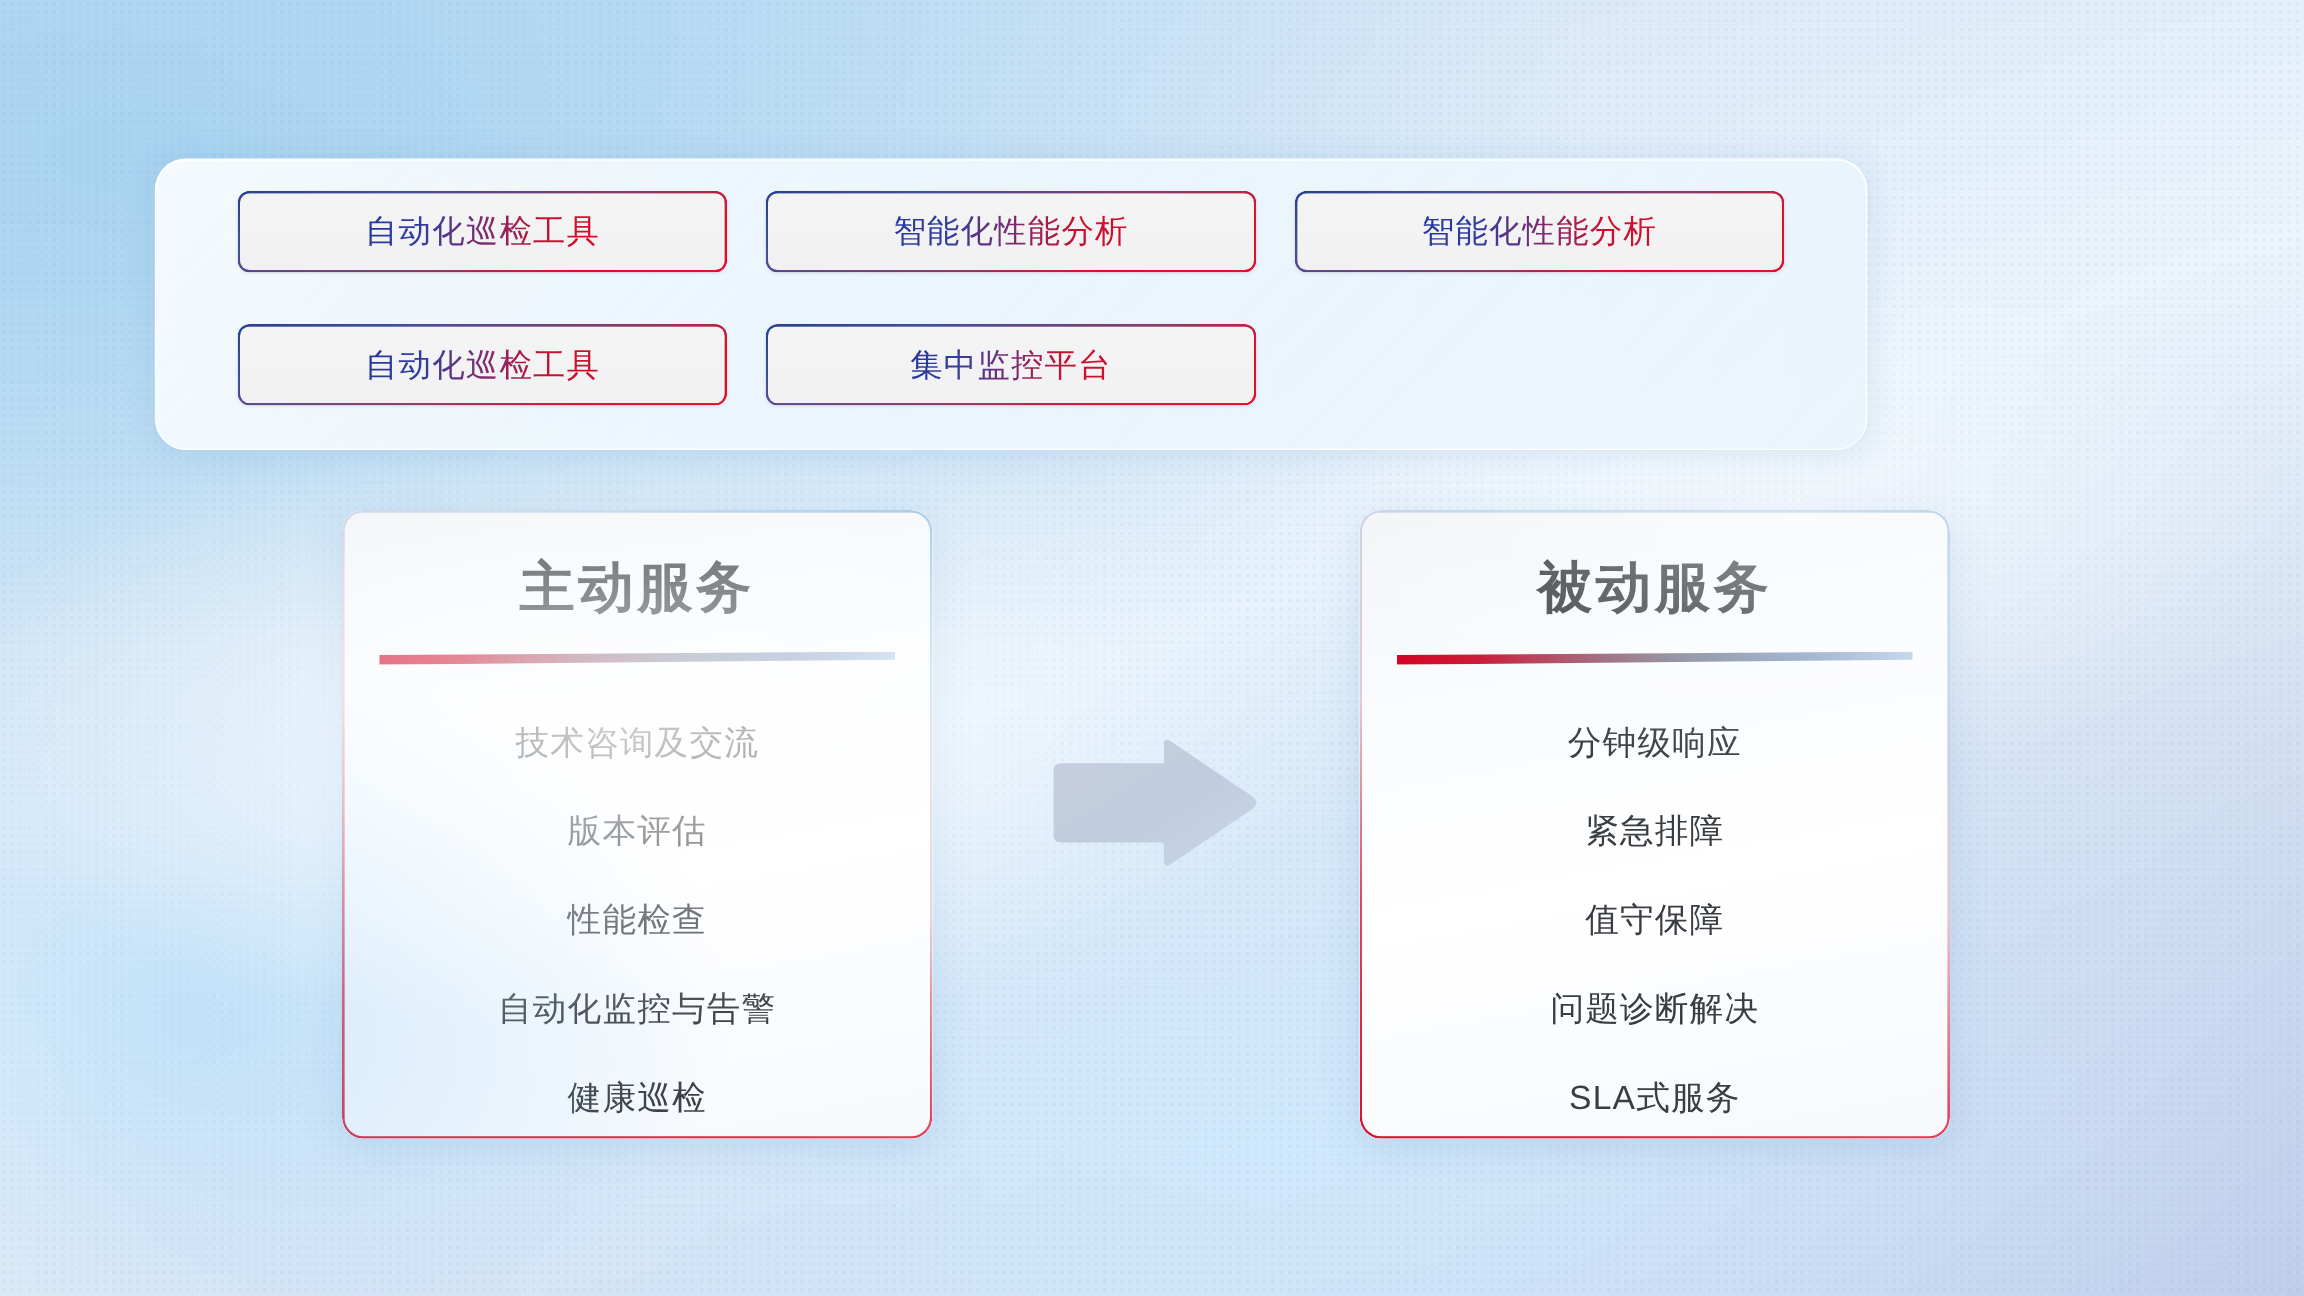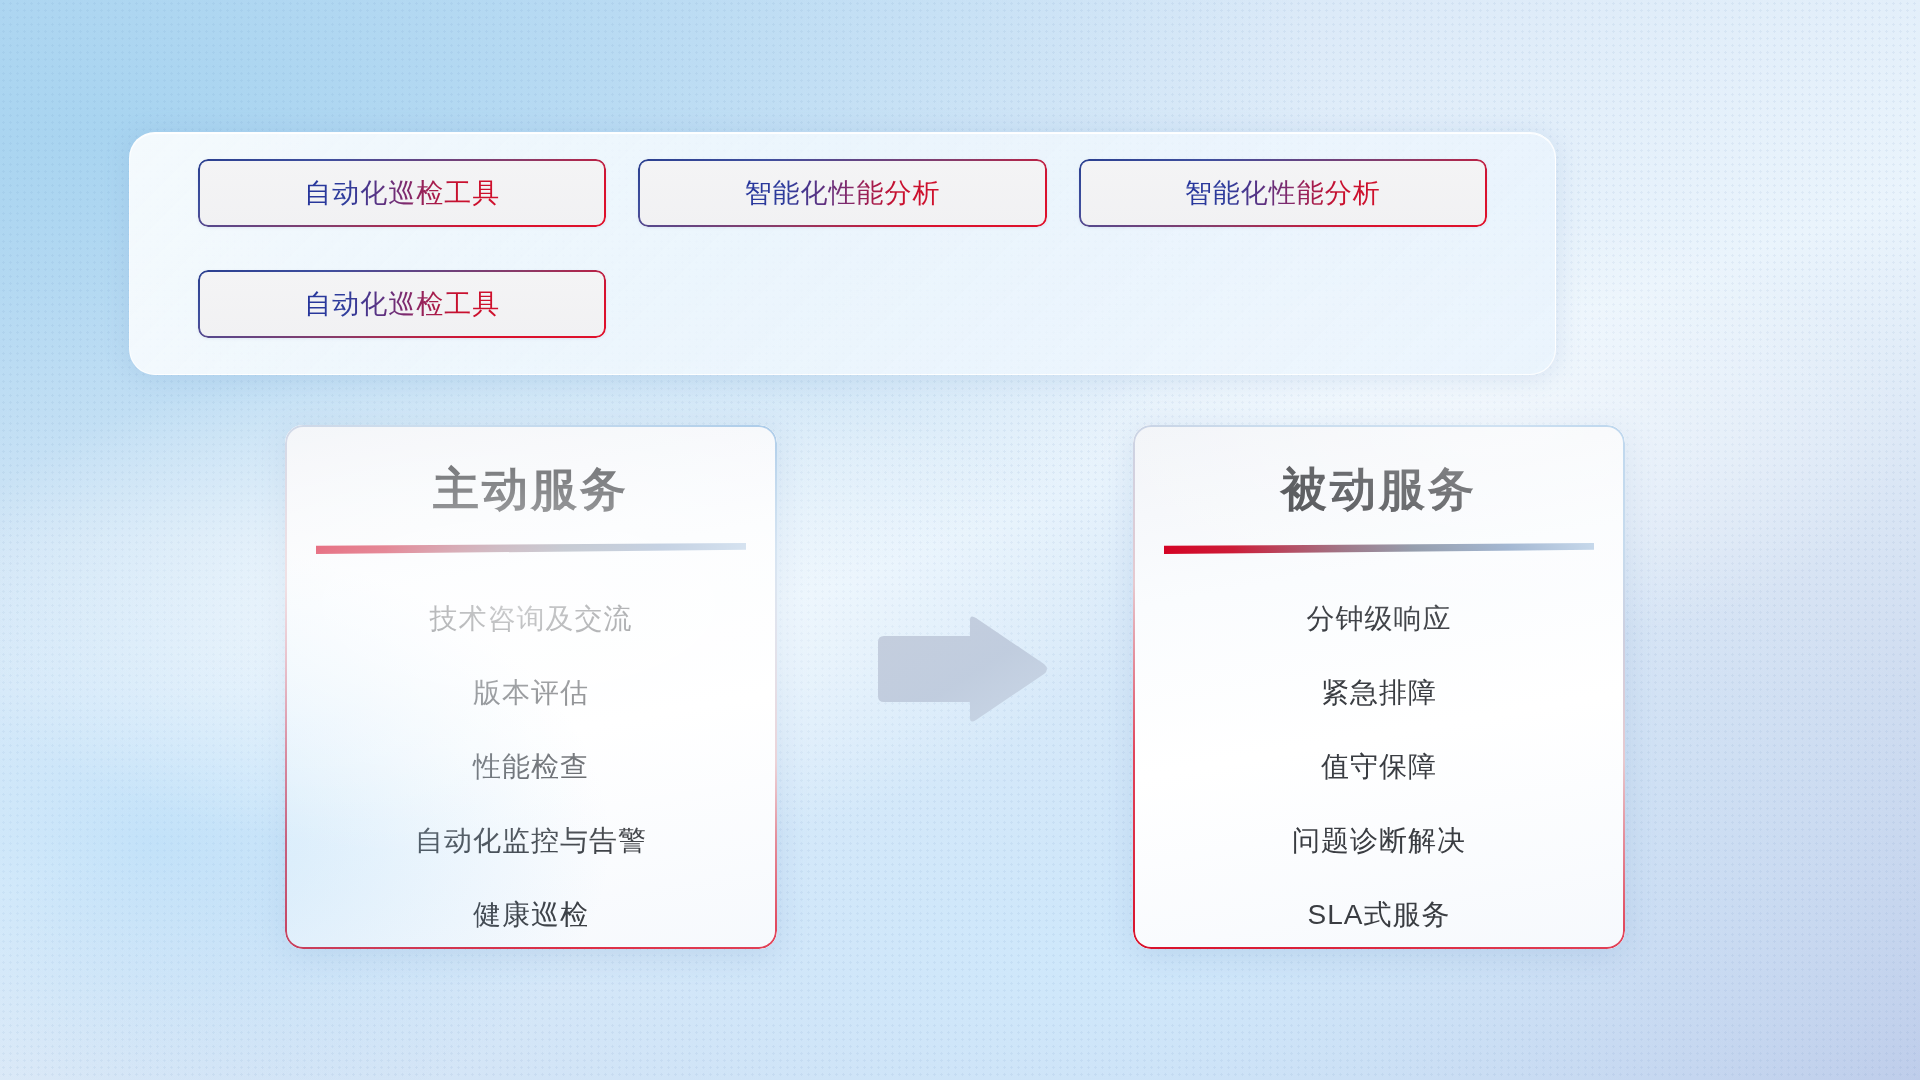--- a/index.html
+++ b/index.html
@@ -191,20 +191,23 @@
     </div>
 
     <div class="chip">
       <span class="chip-label">智能化性能分析</span>
     </div>
 
     <div class="chip">
       <span class="chip-label">自动化巡检工具</span>
     </div>
 
+    <div class="chip">
+      <span class="chip-label">集中监控平台</span>
+    </div>
 
   </div>
 
   <div class="card" id="card-active">
     <div class="card-title">主动服务</div>
     <div class="card-divider">
       <div class="bar"></div>
     </div>
     <ul class="card-list">
       <li>技术咨询及交流</li>

